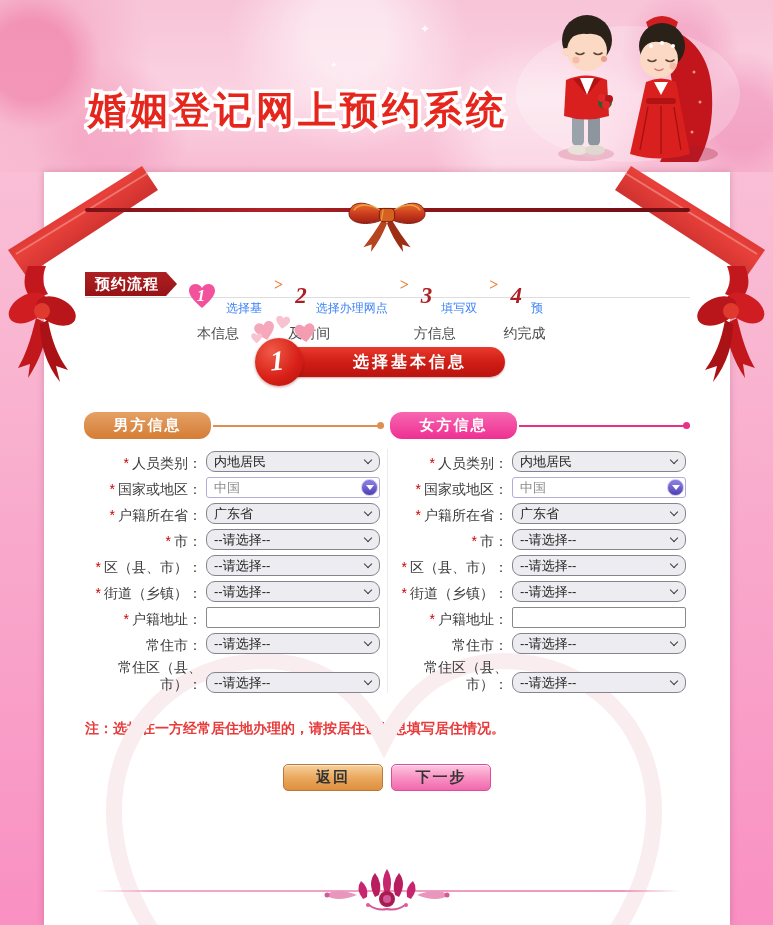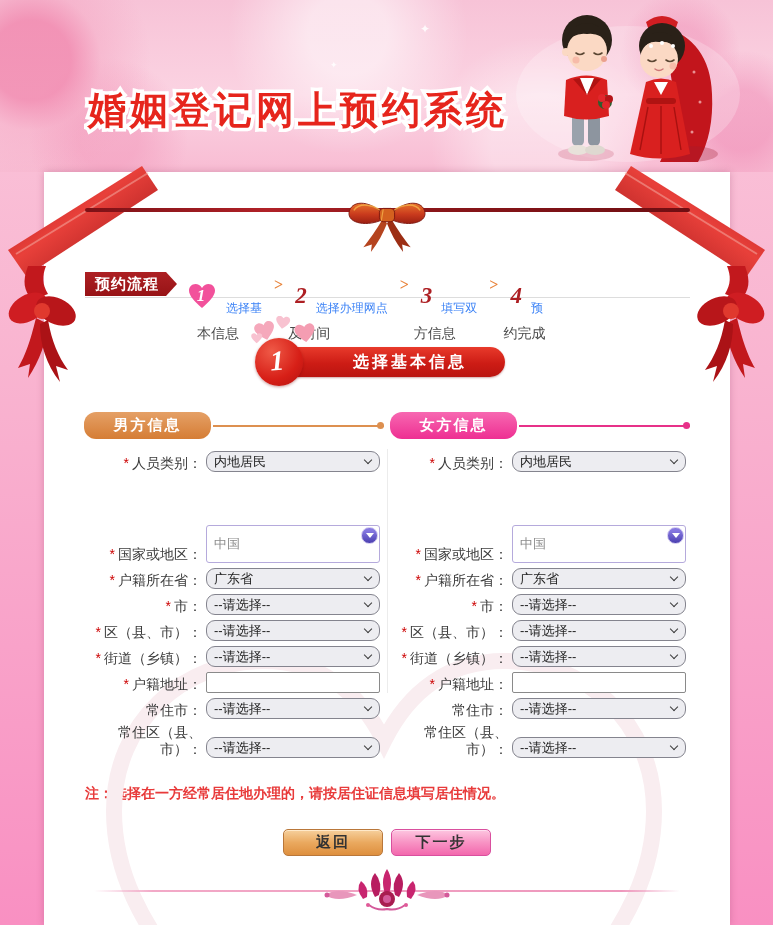--- a/index.html
+++ b/index.html
@@ -115,21 +115,21 @@
   .select-wrap select {
     width:100%; height:100%; appearance:none; -webkit-appearance:none;
     background:#ededf1; border:1px solid #84848e; border-radius:9px;
     font-size:13px; padding:0 22px 0 7px; color:#1c1c1c; font-family:inherit;
   }
   .chev {
     position:absolute; right:9px; top:6px; width:6px; height:6px;
     border-right:1.6px solid #3c3c3c; border-bottom:1.6px solid #3c3c3c;
     transform:rotate(45deg); pointer-events:none;
   }
-  .combo-wrap { position:relative; width:174px; height:38px;margin-top:48px; }
+  .combo-wrap { position:relative; width:174px; height:21px; }
   .combo-wrap input {
     width:100%; height:100%; border:1px solid #b5aadc; border-radius:3px;
     font-size:13px; padding:0 24px 0 7px; color:#8b8b8b; background:#fff;
   }
   .combo-btn {
     position:absolute; right:2px; top:2px; width:17px; height:17px; border-radius:50%;
     border:1px solid #cfc6ef; background:linear-gradient(180deg,#8577e0 20%,#4a3fb0);
     display:flex; align-items:center; justify-content:center; cursor:pointer; padding:0;
   }
   .combo-tri { width:0; height:0; border-left:4px solid transparent; border-right:4px solid transparent; border-top:5px solid #fff; }

